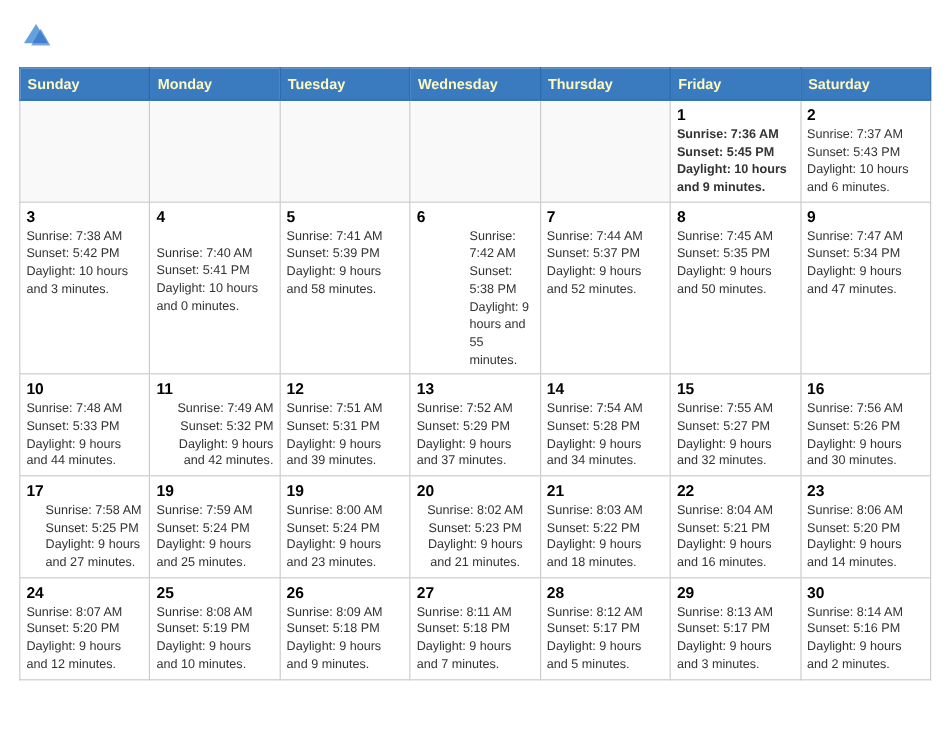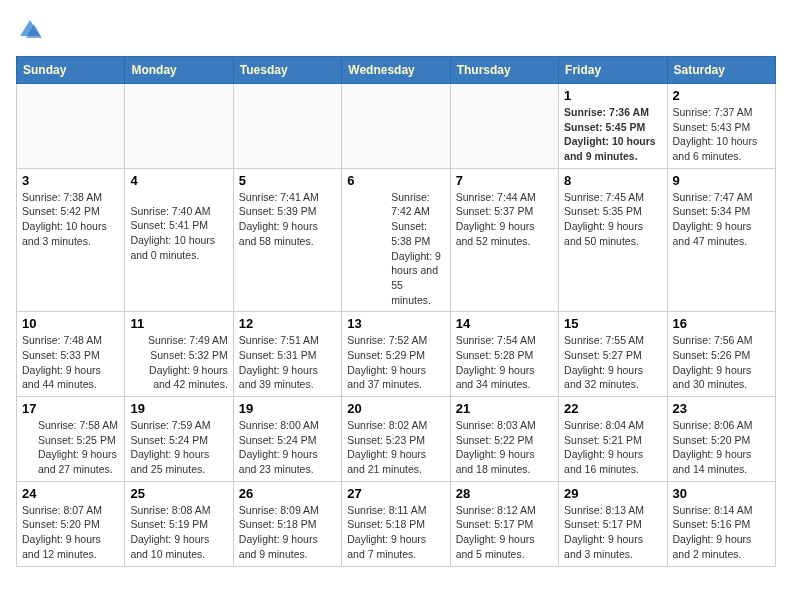--- a/index.html
+++ b/index.html
@@ -238,21 +238,21 @@
 Daylight: 9 hours and 25 minutes.</div>
         </td>
         <td>
           <span class="day-num">19</span>
           <div class="day-info" style="white-space: pre-line;">Sunrise: 8:00 AM
 Sunset: 5:24 PM
 Daylight: 9 hours and 23 minutes.</div>
         </td>
         <td>
           <span class="day-num">20</span>
-          <div class="day-info" style="white-space: pre-line;">Sunrise: 8:02 AM
+          <div class="day-info" style="white-space: pre-line; text-align: center;">Sunrise: 8:02 AM
 Sunset: 5:23 PM
 Daylight: 9 hours and 21 minutes.</div>
         </td>
         <td>
           <span class="day-num">21</span>
           <div class="day-info" style="white-space: pre-line;">Sunrise: 8:03 AM
 Sunset: 5:22 PM
 Daylight: 9 hours and 18 minutes.</div>
         </td>
         <td>

